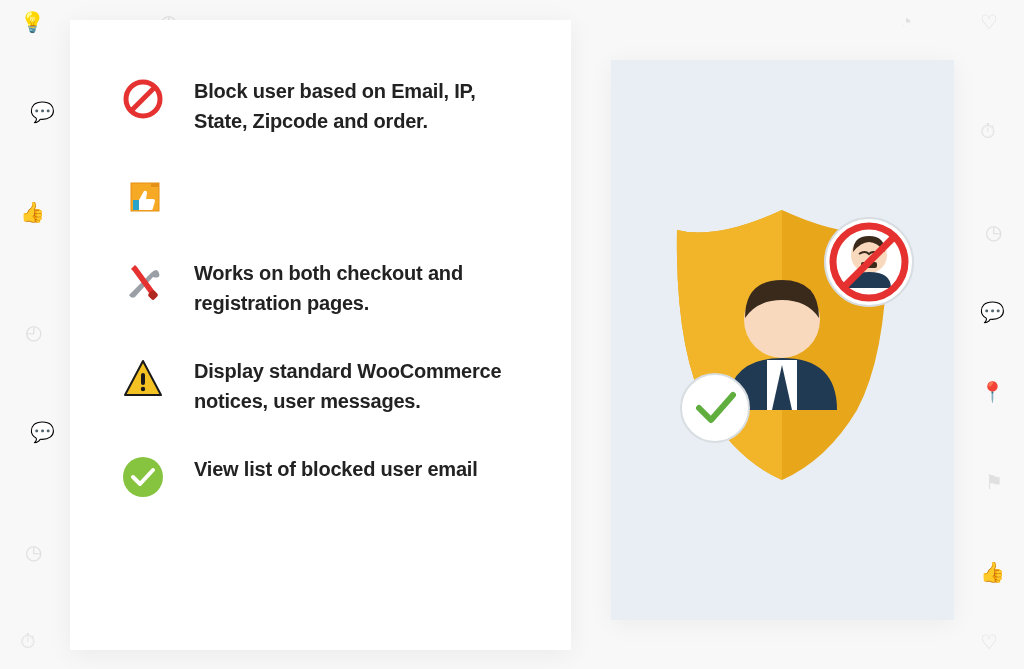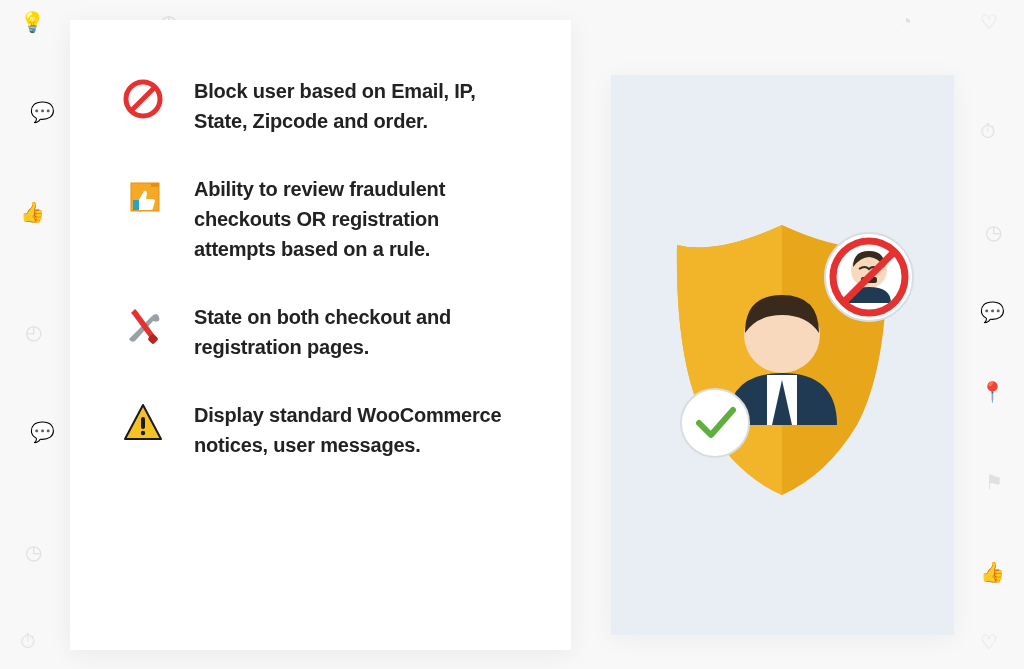--- a/index.html
+++ b/index.html
@@ -25,21 +25,21 @@
     }
     .bg-icons span {
       position: absolute;
     }
     .container {
       position: relative;
       display: flex;
       gap: 40px;
       padding: 20px 70px;
       height: 100%;
-      align-items: center;
+      align-items: flex-start;
     }
     .features-card {
       background: #fff;
       box-shadow: 0 4px 24px rgba(0,0,0,0.06);
       padding: 56px 50px 40px 50px;
       width: 520px;
       min-height: 630px;
       z-index: 2;
       position: relative;
     }
@@ -122,45 +122,53 @@
     <div class="feature-row">
       <div class="feature-icon">
         <svg width="44" height="44" viewBox="0 0 44 44">
           <rect x="10" y="8" width="28" height="28" fill="#f5a924"></rect>
           <rect x="10" y="8" width="28" height="28" fill="none" stroke="#e59014" stroke-width="1"></rect>
           <path d="M 12 25 L 12 35 L 18 35 L 18 25 Z" fill="#2aa3c9"></path>
           <path d="M 18 25 L 18 35 L 30 35 Q 32 35 32 33 L 34 26 Q 34 24 32 24 L 25 24 L 26 18 Q 26 15 23 16 L 18 25 Z" fill="#ffffff"></path>
           <rect x="30" y="8" width="8" height="4" fill="#e59014"></rect>
         </svg>
       </div>
-      <div class="feature-text">Ability to review fraudulent checkouts OR registration attempts based on a rule.</div>
     </div>
 
     <div class="feature-row">
       <div class="feature-icon">
         <svg width="44" height="44" viewBox="0 0 44 44">
           <path d="M 10 34 L 30 14 Q 36 8 38 14 Q 40 20 32 18 L 14 38 Q 10 40 8 36 Z" fill="#9aa0a6"></path>
           <path d="M 10 10 L 14 6 L 16 8 L 32 30 L 36 36 L 32 40 L 28 34 L 12 12 Z" fill="#e63131"></path>
           <rect x="28" y="32" width="8" height="8" rx="2" fill="#b0281f" transform="rotate(45 32 36)"></rect>
         </svg>
       </div>
-      <div class="feature-text">State on both checkout and registration pages.</div>
+      <div class="feature-text">Works on both checkout and registration pages.</div>
     </div>
 
     <div class="feature-row">
       <div class="feature-icon">
         <svg width="44" height="44" viewBox="0 0 44 44">
           <path d="M 22 4 L 40 38 L 4 38 Z" fill="#f5c224" stroke="#1a1a1a" stroke-width="2" stroke-linejoin="round"></path>
           <rect x="20" y="16" width="4" height="12" rx="2" fill="#1a1a1a"></rect>
           <circle cx="22" cy="32" r="2.2" fill="#1a1a1a"></circle>
         </svg>
       </div>
       <div class="feature-text">Display standard WooCommerce notices, user messages.</div>
     </div>
 
+    <div class="feature-row">
+      <div class="feature-icon">
+        <svg width="44" height="44" viewBox="0 0 44 44">
+          <circle cx="22" cy="22" r="20" fill="#86c440"></circle>
+          <path d="M 12 22 L 19 29 L 32 15" fill="none" stroke="#fff" stroke-width="4" stroke-linecap="round" stroke-linejoin="round"></path>
+        </svg>
+      </div>
+      <div class="feature-text">View list of blocked user email</div>
+    </div>
 
   </div>
 
   <div class="illustration-panel">
     <svg class="shield-svg" viewBox="0 0 290 300">
 
       <path d="M 145 20 Q 80 50 40 40 Q 38 160 70 220 Q 100 270 145 290 Q 190 270 220 220 Q 252 160 250 40 Q 210 50 145 20 Z" fill="#e8a61a"></path>
       <path d="M 145 20 Q 80 50 40 40 Q 38 160 70 220 Q 100 270 145 290 L 145 20 Z" fill="#f2b52a"></path>
 
       <g>

